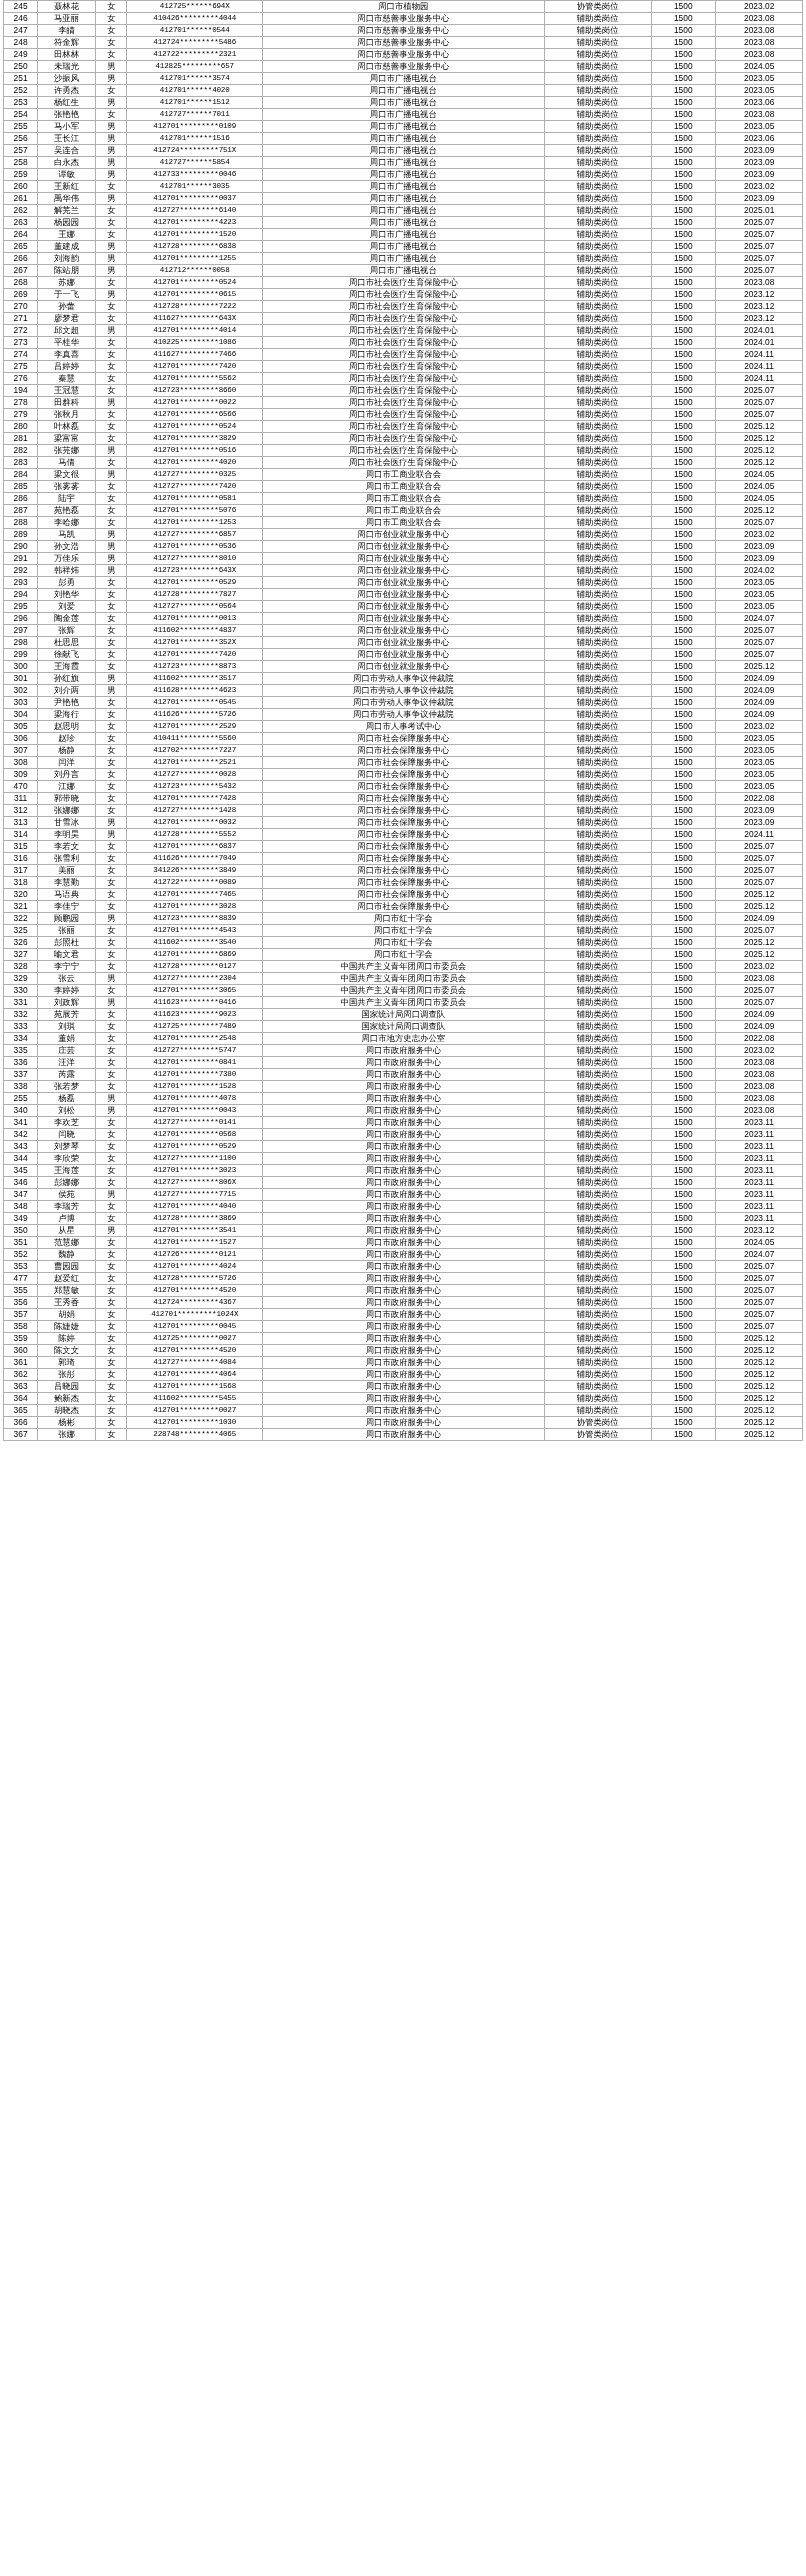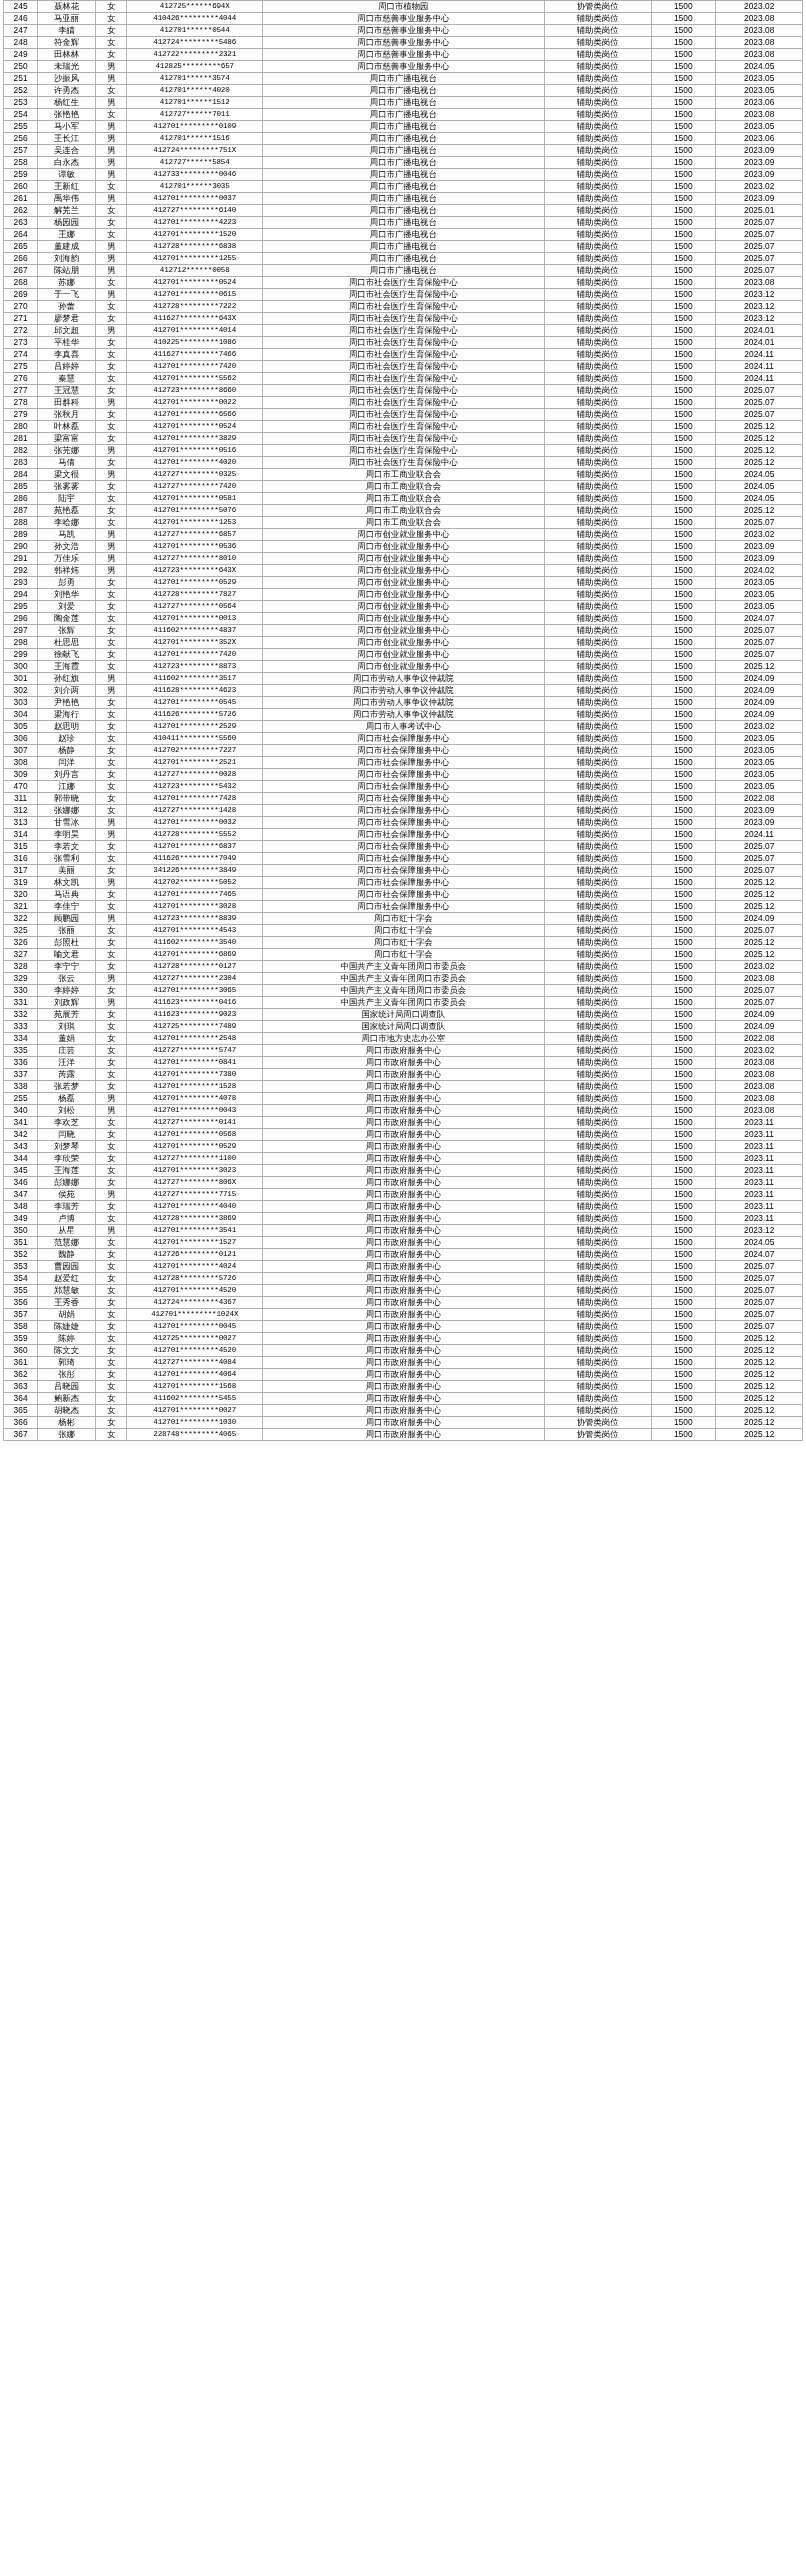--- a/index.html
+++ b/index.html
@@ -359,21 +359,21 @@
           <td>276</td>
           <td>秦慧</td>
           <td>女</td>
           <td class="idn">412701*********5562</td>
           <td>周口市社会医疗生育保险中心</td>
           <td>辅助类岗位</td>
           <td class="num">1500</td>
           <td>2024.11</td>
         </tr>
         <tr>
-          <td>277</td>
+          <td>194</td>
           <td>王冠慧</td>
           <td>女</td>
           <td class="idn">412723*********8660</td>
           <td>周口市社会医疗生育保险中心</td>
           <td>辅助类岗位</td>
           <td class="num">1500</td>
           <td>2025.07</td>
         </tr>
         <tr>
           <td>278</td>
@@ -769,28 +769,28 @@
           <td>317</td>
           <td>美丽</td>
           <td>女</td>
           <td class="idn">341226*********3849</td>
           <td>周口市社会保障服务中心</td>
           <td>辅助类岗位</td>
           <td class="num">1500</td>
           <td>2025.07</td>
         </tr>
         <tr>
-          <td>319</td>
-          <td>林文凯</td>
-          <td>男</td>
-          <td class="idn">412702*********5052</td>
-          <td>周口市社会保障服务中心</td>
-          <td>辅助类岗位</td>
-          <td class="num">1500</td>
-          <td>2025.12</td>
+          <td>318</td>
+          <td>李慧勤</td>
+          <td>女</td>
+          <td class="idn">412722*********0089</td>
+          <td>周口市社会保障服务中心</td>
+          <td>辅助类岗位</td>
+          <td class="num">1500</td>
+          <td>2025.07</td>
         </tr>
         <tr>
           <td>320</td>
           <td>马语典</td>
           <td>女</td>
           <td class="idn">412701*********7465</td>
           <td>周口市社会保障服务中心</td>
           <td>辅助类岗位</td>
           <td class="num">1500</td>
           <td>2025.12</td>
@@ -1099,21 +1099,21 @@
           <td>353</td>
           <td>曹园园</td>
           <td>女</td>
           <td class="idn">412701*********4024</td>
           <td>周口市政府服务中心</td>
           <td>辅助类岗位</td>
           <td class="num">1500</td>
           <td>2025.07</td>
         </tr>
         <tr>
-          <td>354</td>
+          <td>477</td>
           <td>赵爱红</td>
           <td>女</td>
           <td class="idn">412728*********5726</td>
           <td>周口市政府服务中心</td>
           <td>辅助类岗位</td>
           <td class="num">1500</td>
           <td>2025.07</td>
         </tr>
         <tr>
           <td>355</td>

